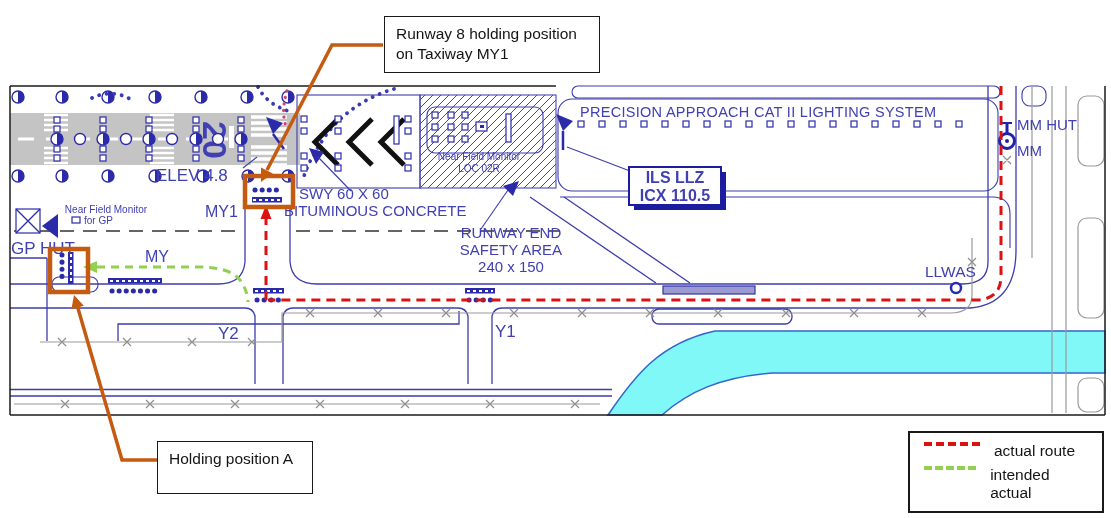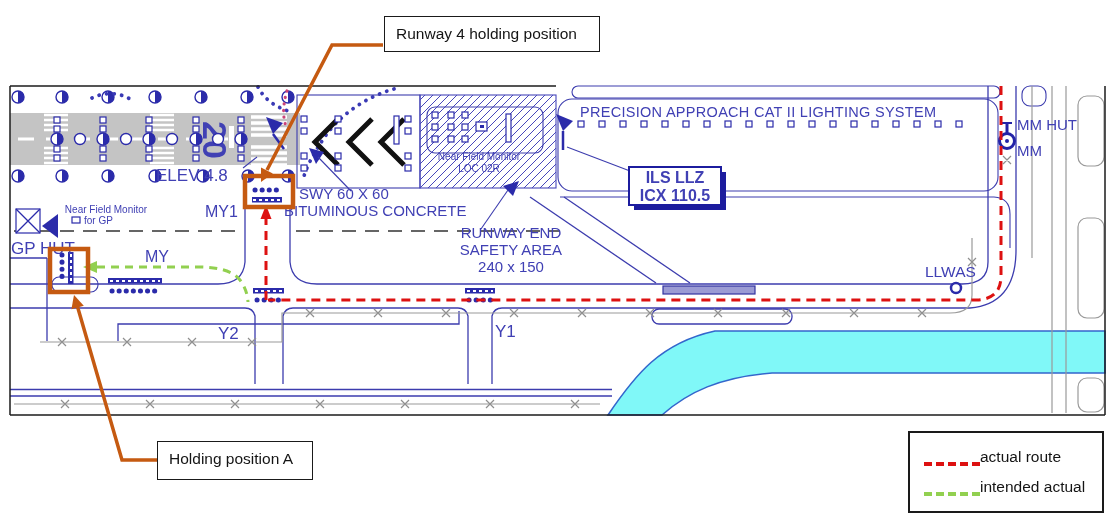--- a/index.html
+++ b/index.html
@@ -20,21 +20,21 @@
   .route-green{stroke:#92d050;stroke-width:3;stroke-dasharray:8 6;fill:none}
   .orange{stroke:#c55a11;stroke-width:3.5;fill:none}
   .hpbar{fill:#2b2baa}
   .hpdash{stroke:#fff;stroke-width:2;stroke-dasharray:3 3}
   .hpdots{stroke:#2b2baa;stroke-width:5;stroke-dasharray:0.1 7;stroke-linecap:round;fill:none}
   .callout{position:absolute;background:#fff;border:1.6px solid #1a1a1a;color:#141414;
            font-size:15.5px;line-height:1.32;padding:7px 11px;box-sizing:border-box;}
   #legend{position:absolute;left:908px;top:431px;width:196px;height:82px;background:#fff;
           border:2px solid #1a1a1a;box-sizing:border-box;display:flex;flex-direction:column;
           justify-content:space-evenly;padding:4px 14px;}
-  .leg-row{display:flex;align-items:flex-end;}
+  .leg-row{display:flex;align-items:flex-start;gap:14px;}
   .leg-dash{width:56px;height:0;border-top:4px dashed #dd1111;}
   .leg-dash.green{border-color:#92d050;}
   .leg-label{font-size:15.5px;color:#141414;}
 </style>
 </head>
 <body>
 
 <div id="stage">
 
 <svg width="1111" height="518" viewBox="0 0 1111 518">
@@ -288,24 +288,25 @@
     <rect x="245" y="176" width="48" height="31" fill="none" stroke="#c55a11" stroke-width="4.5"></rect>
     <rect x="50" y="249" width="38" height="43" fill="none" stroke="#c55a11" stroke-width="4.5"></rect>
     <path class="orange" d="M383,45 H332 L267,170"></path>
     <polygon points="261,182 261,167.5 272.8,173.5" fill="#c55a11"></polygon>
     <path class="orange" d="M158,460 H122 L77.6,307"></path>
     <polygon points="74,295 83.8,305.7 71.4,309.3" fill="#c55a11"></polygon>
   </g>
 </svg>
 
 <div class="callout" style="left:384px;top:16px;width:216px;">
-  <div>Runway 4 holding position</div>
+  <div>Runway 8 holding position</div>
+  <div>on Taxiway MY1</div>
 </div>
 
-<div class="callout" style="left:157px;top:441px;width:156px;height:39px;">
+<div class="callout" style="left:157px;top:441px;width:156px;height:53px;">
   <div>Holding position A</div>
 </div>
 
 <div id="legend">
   <div class="leg-row">
     <span class="leg-dash"></span>
     <span class="leg-label">actual route</span>
   </div>
   <div class="leg-row">
     <span class="leg-dash green"></span>

